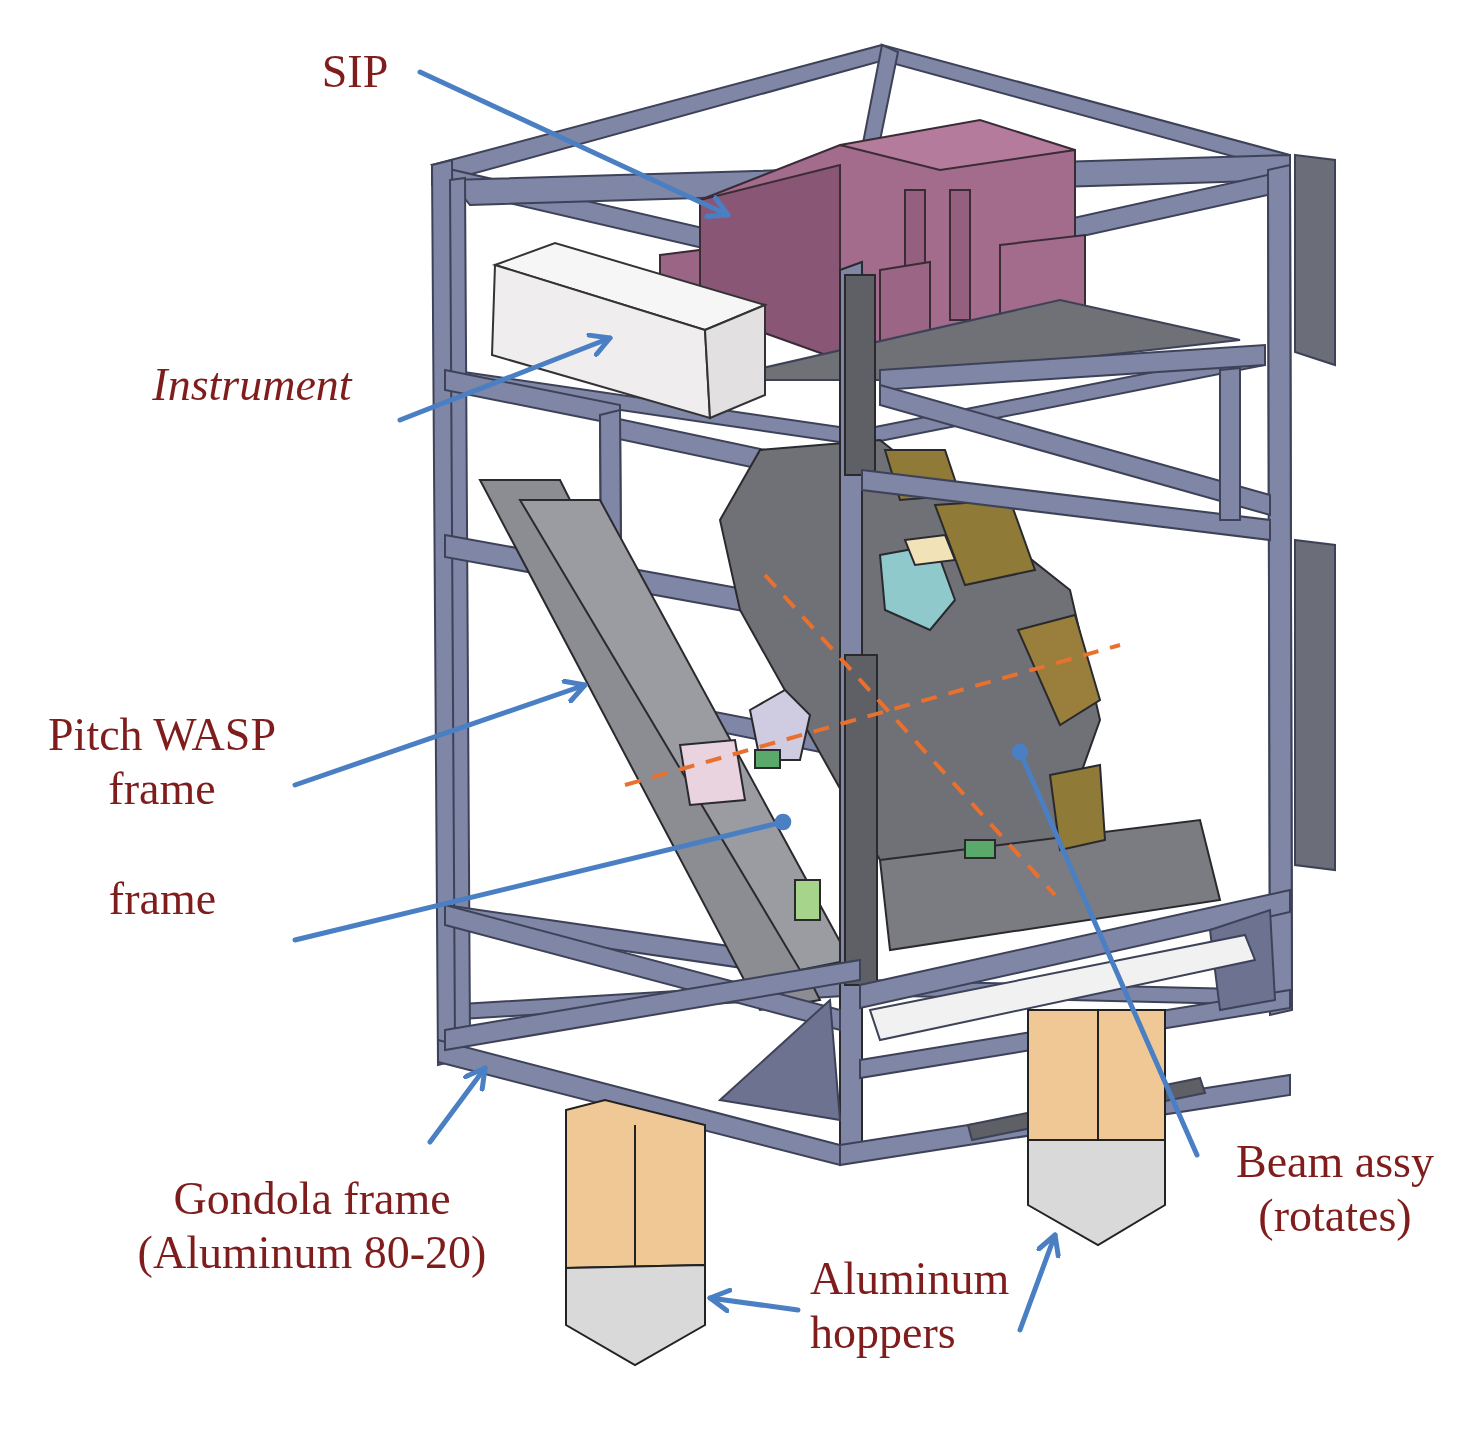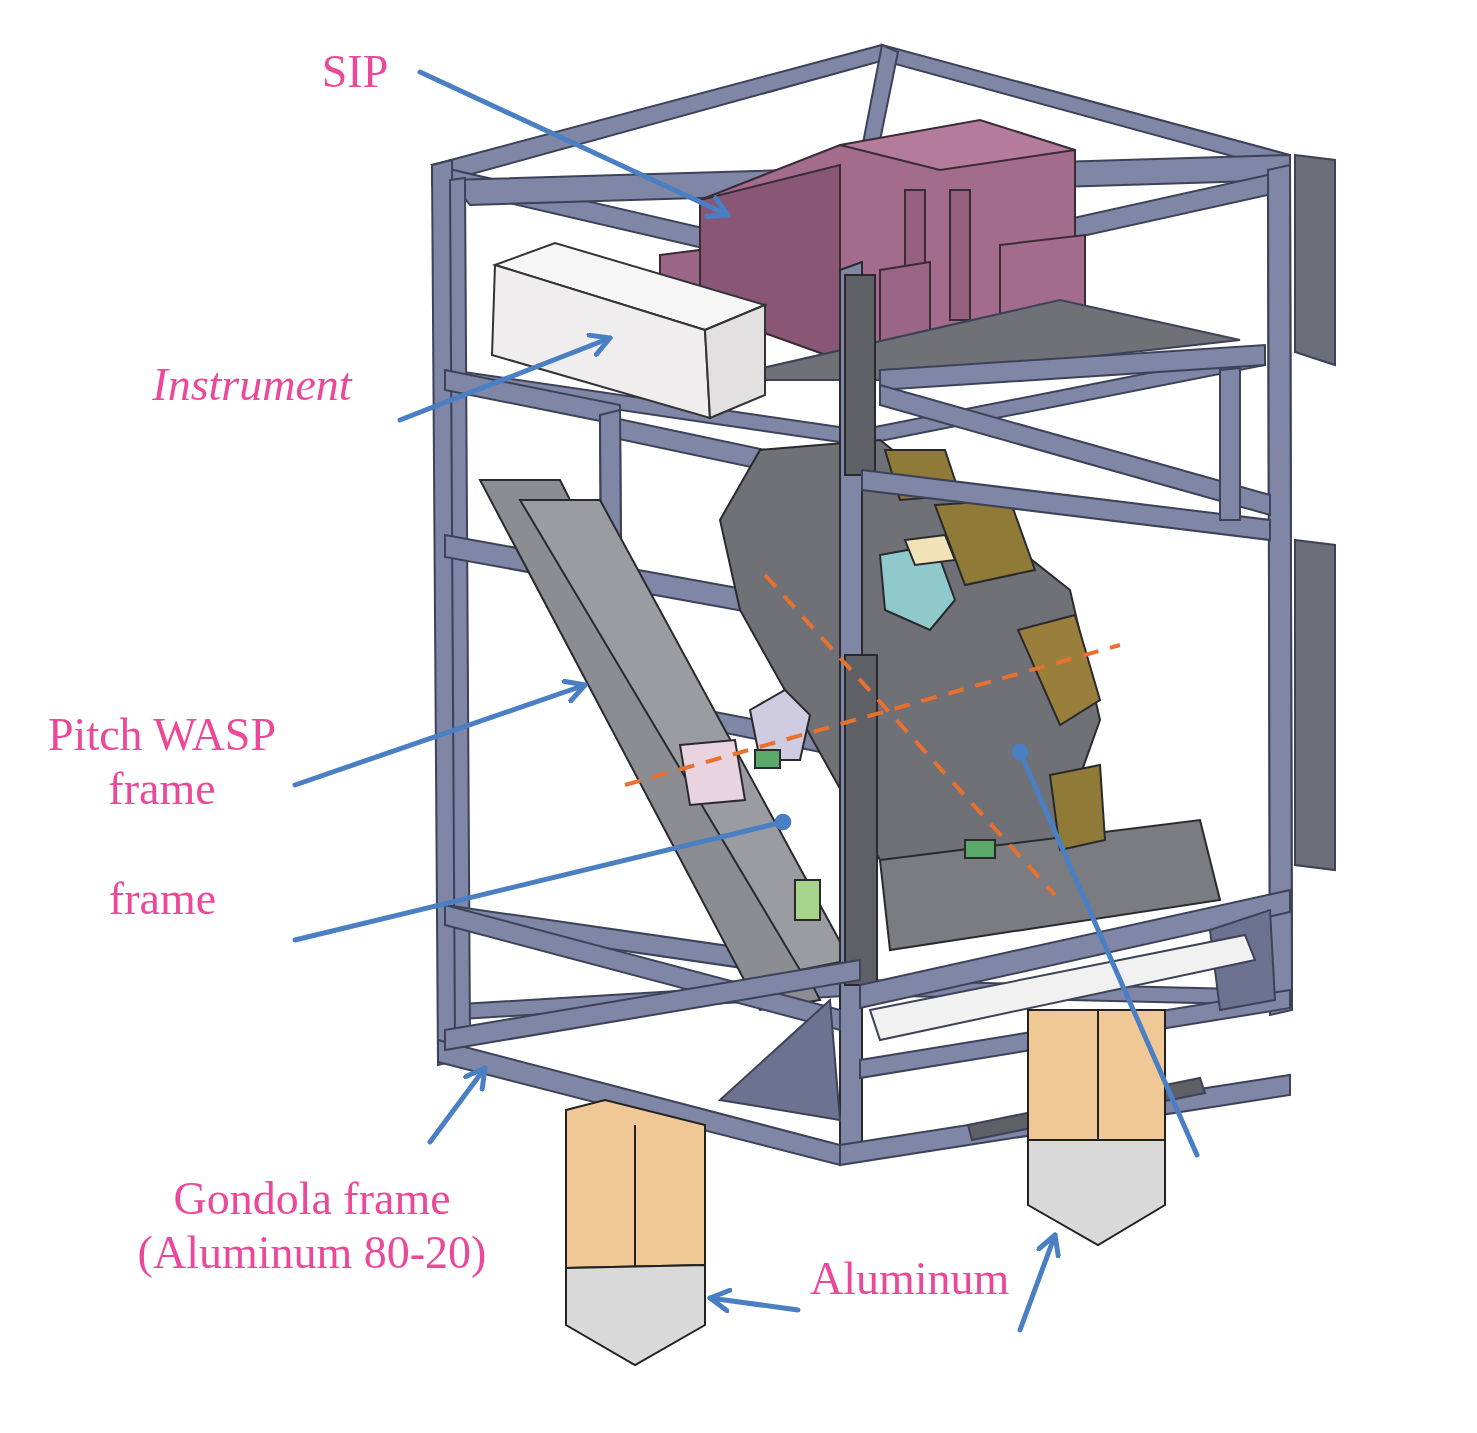--- a/index.html
+++ b/index.html
@@ -1,18 +1,18 @@
 <!DOCTYPE html>
 <html><head>
 <meta charset="utf-8">
 <style>
   html, body { margin:0; padding:0; background:#ffffff; }
   body { width:1477px; height:1433px; position:relative; overflow:hidden; font-family:"Liberation Serif","DejaVu Serif",serif; }
   #stage { position:absolute; left:0; top:0; width:1477px; height:1433px; }
-  .label { position:absolute; color:#ec4899; font-family:"Liberation Serif","DejaVu Serif",serif; font-size:46px; line-height:54px; text-align:center; white-space:nowrap; }
+  .label { position:absolute; color:#7f1d1d; font-family:"Liberation Serif","DejaVu Serif",serif; font-size:46px; line-height:54px; text-align:center; white-space:nowrap; }
   .label span { display:block; }
 </style>
 </head>
 <body>
 
 <div id="stage">
   <svg id="art" width="1477" height="1433" viewBox="0 0 1477 1433" xmlns="http://www.w3.org/2000/svg">
     <defs>
       <marker id="arrowhead" viewBox="0 0 12 12" refX="10" refY="6" markerWidth="5" markerHeight="5" orient="auto-start-reverse">
         <path d="M1,1 L10,6 L1,11" fill="none" stroke="#4a7fc4" stroke-width="2.4" stroke-linecap="round" stroke-linejoin="round"></path>
@@ -178,14 +178,19 @@
   </div>
   <div class="label" style="left:15px; top:872px; width:295px;">
     <span>frame</span>
   </div>
   <div class="label" style="left:92px; top:1172px; width:440px;">
     <span>Gondola frame</span>
     <span>(Aluminum 80-20)</span>
   </div>
   <div class="label" style="left:810px; top:1252px; width:190px; text-align:left;">
     <span>Aluminum</span>
+    <span>hoppers</span>
+  </div>
+  <div class="label" style="left:1205px; top:1135px; width:260px;">
+    <span>Beam assy</span>
+    <span>(rotates)</span>
   </div>
 </div>
 
 </body></html>

